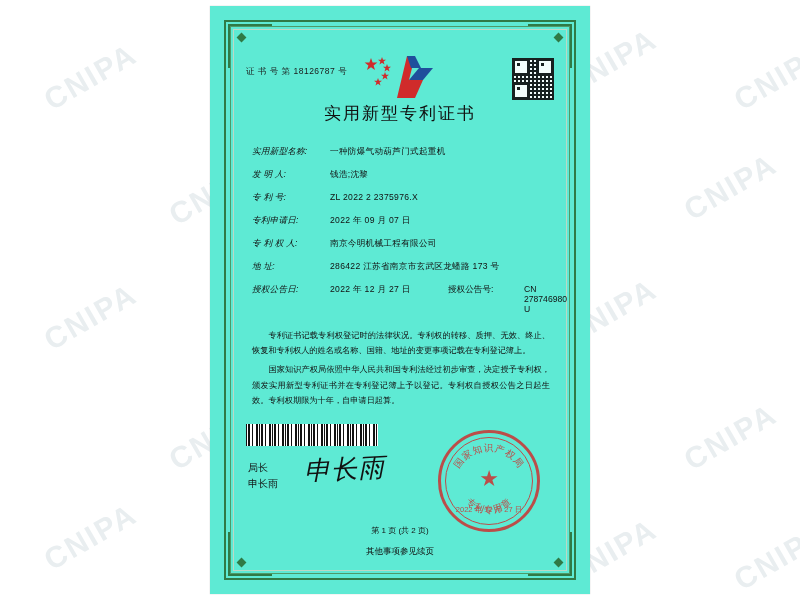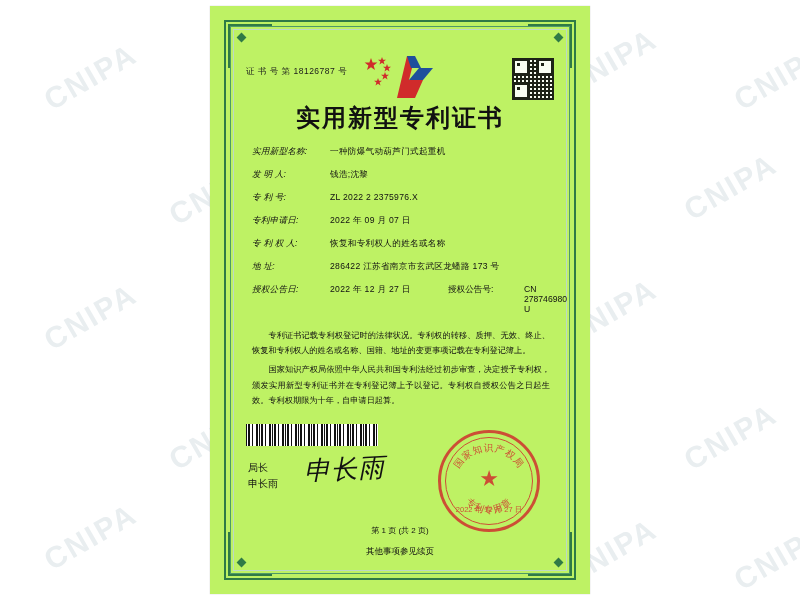--- a/index.html
+++ b/index.html
@@ -32,21 +32,21 @@
     white-space: nowrap;
   }
 
   
   .sheet {
     position: absolute;
     left: 210px;
     top: 6px;
     width: 380px;
     height: 588px;
-    background: #bef264;
+    background: #5eead4;
     box-shadow: 0 0 1px rgba(0,0,0,0.25);
   }
 
   
   .frame-outer {
     position: absolute;
     left: 14px;
     top: 14px;
     right: 14px;
     bottom: 14px;
@@ -150,22 +150,22 @@
     height: 46px;
   }
 
   .doc-title {
     position: absolute;
     left: 0;
     right: 0;
     top: 62px;
     text-align: center;
     font-family: "DejaVu Serif", serif;
-    font-weight: bold;
-    font-size: 24px;
+    font-weight: normal;
+    font-size: 17px;
     letter-spacing: 2px;
     color: #111;
   }
 
   
   .fields {
     position: absolute;
     left: 10px;
     right: 6px;
     top: 106px;
@@ -401,21 +401,21 @@
         <div class="frow">
           <div class="flabel">专 利 号:</div>
           <div class="fvalue">ZL 2022 2 2375976.X</div>
         </div>
         <div class="frow">
           <div class="flabel">专利申请日:</div>
           <div class="fvalue">2022 年 09 月 07 日</div>
         </div>
         <div class="frow">
           <div class="flabel">专 利 权 人:</div>
-          <div class="fvalue">恢复和专利权人的姓名或名称</div>
+          <div class="fvalue">南京今明机械工程有限公司</div>
         </div>
         <div class="frow">
           <div class="flabel">地      址:</div>
           <div class="fvalue">286422 江苏省南京市玄武区龙蟠路 173 号</div>
         </div>
         <div class="frow dual">
           <div class="flabel">授权公告日:</div>
           <div class="fvalue">2022 年 12 月 27 日</div>
           <div class="flabel2">授权公告号:</div>
           <div class="fvalue2">CN 278746980 U</div>

